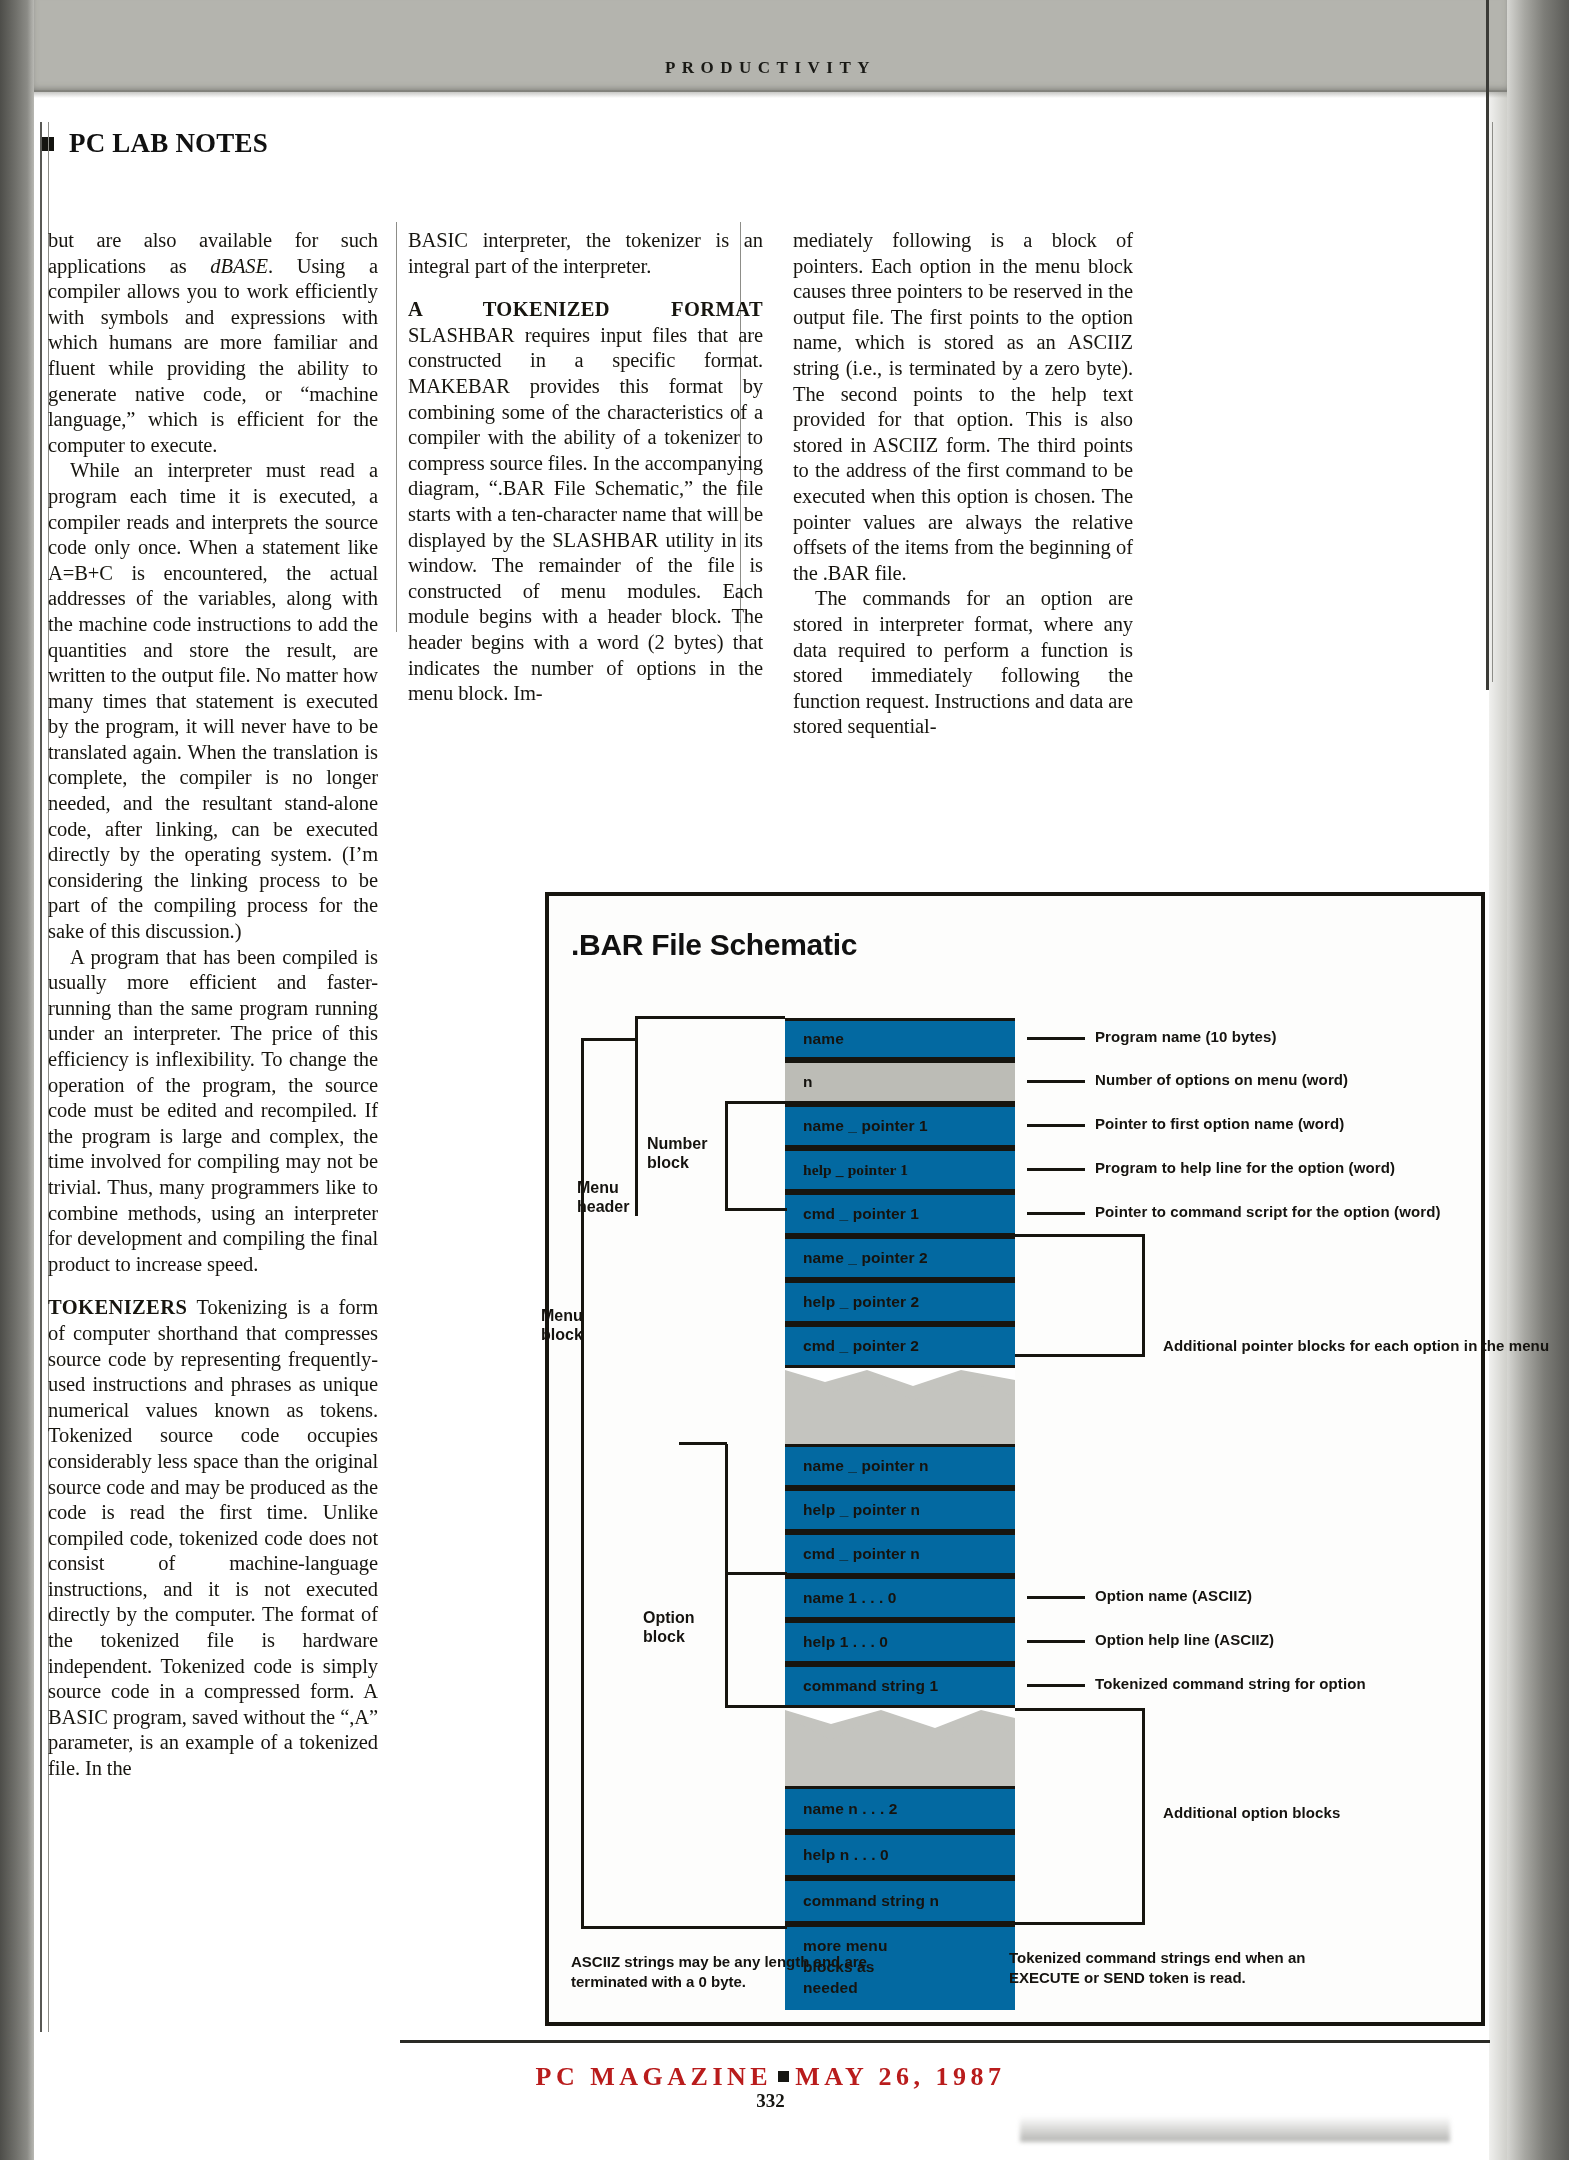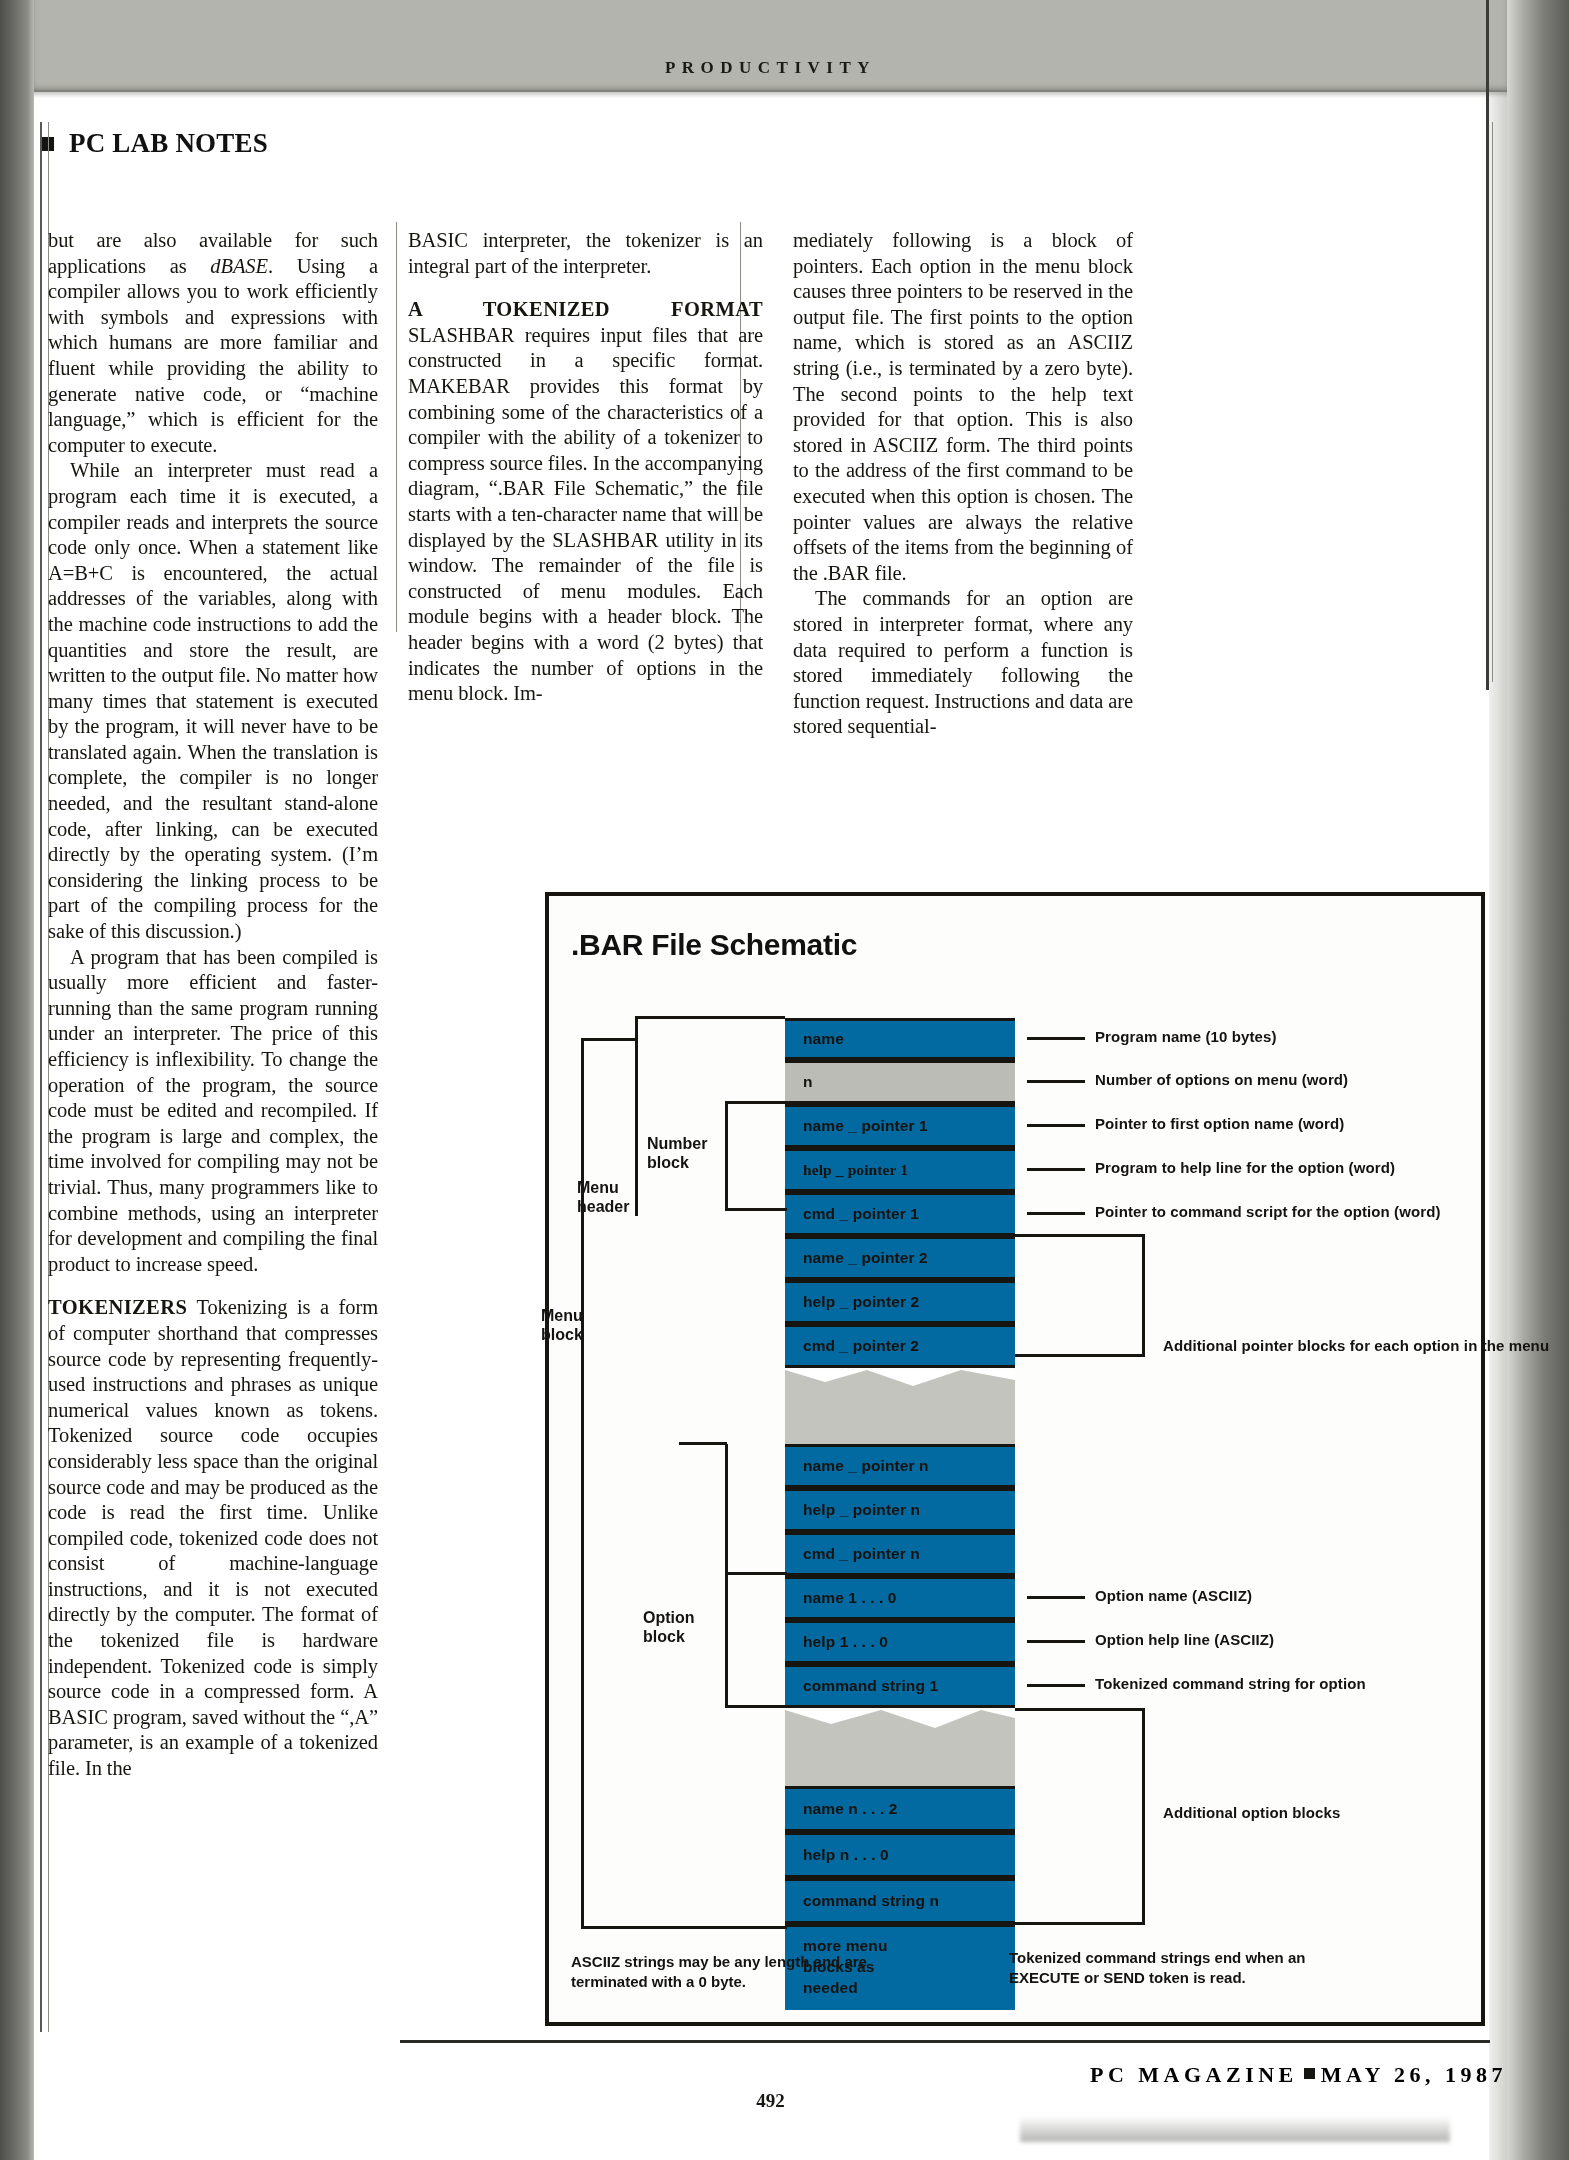--- a/index.html
+++ b/index.html
@@ -176,24 +176,24 @@
     color: #15130f;
   }
 
   
   .footrule {
     position: absolute; left: 400px; top: 2040px; width: 1090px; height: 3px;
     background: #2a2a26;
   }
   .folio {
     position: absolute; left: 34px; top: 2062px; width: 1473px;
-    text-align: right;
+    text-align: center;
     font-family: "Liberation Serif","DejaVu Serif",serif;
-    font-size: 22px; font-weight: 700; letter-spacing: 4.5px;
-    color: #000000;
+    font-size: 26px; font-weight: 700; letter-spacing: 4.5px;
+    color: #b91c1c;
   }
   .folio .sq { display:inline-block; width:11px; height:11px; background:#161612; vertical-align: 3px; margin: 0 6px;}
   .pagenum {
     position: absolute; left: 34px; top: 2090px; width: 1473px;
     text-align: center;
     font-family: "Liberation Serif","DejaVu Serif",serif;
     font-size: 19px; font-weight: 700; color:#161612;
   }
 </style>
 </head>
@@ -352,15 +352,15 @@
       <div class="footnote" style="left:460px; top:1052px; white-space:pre-line;">Tokenized command strings end when an
 EXECUTE or SEND token is read.</div>
 
     </div>
   </div>
 
   <div class="footrule"></div>
   <div class="folio">
     <span>PC MAGAZINE</span><span class="sq"></span><span>MAY 26, 1987</span>
   </div>
-  <div class="pagenum">492</div>
+  <div class="pagenum">332</div>
 
 </div>
 
 </body></html>

